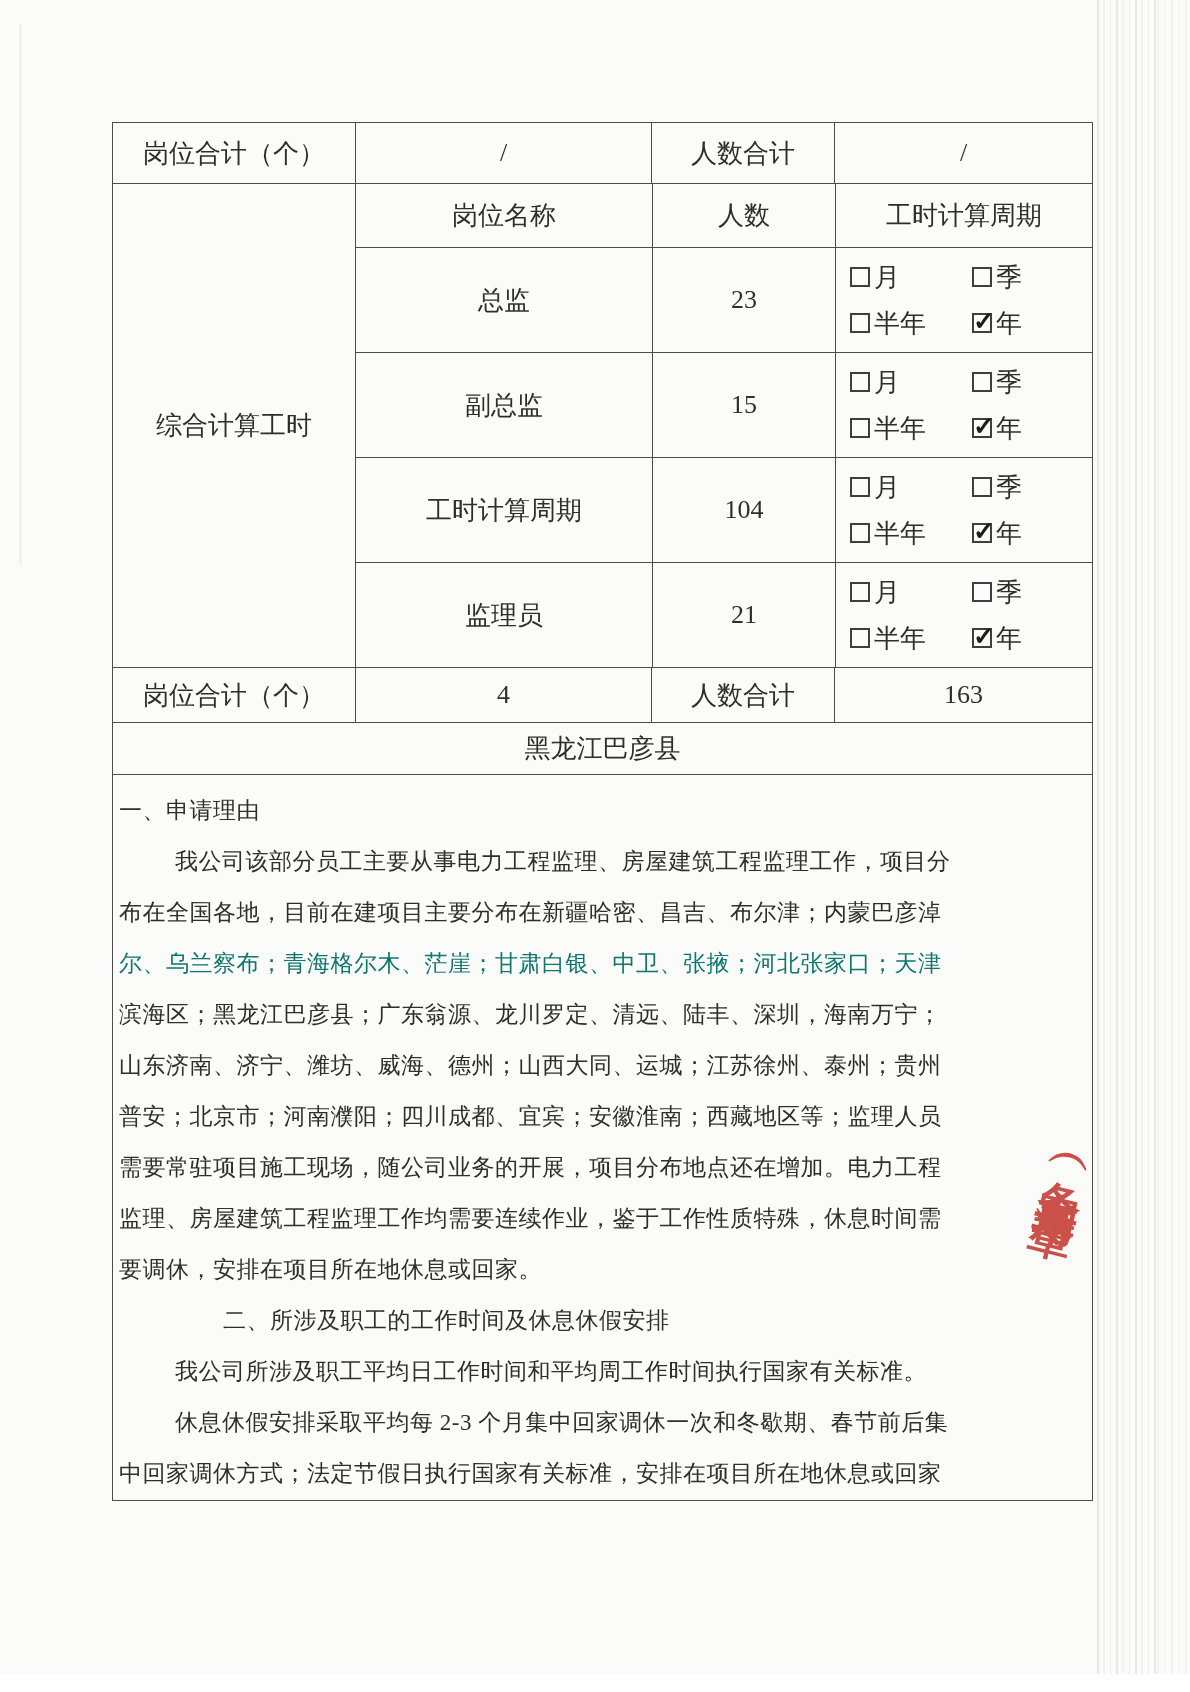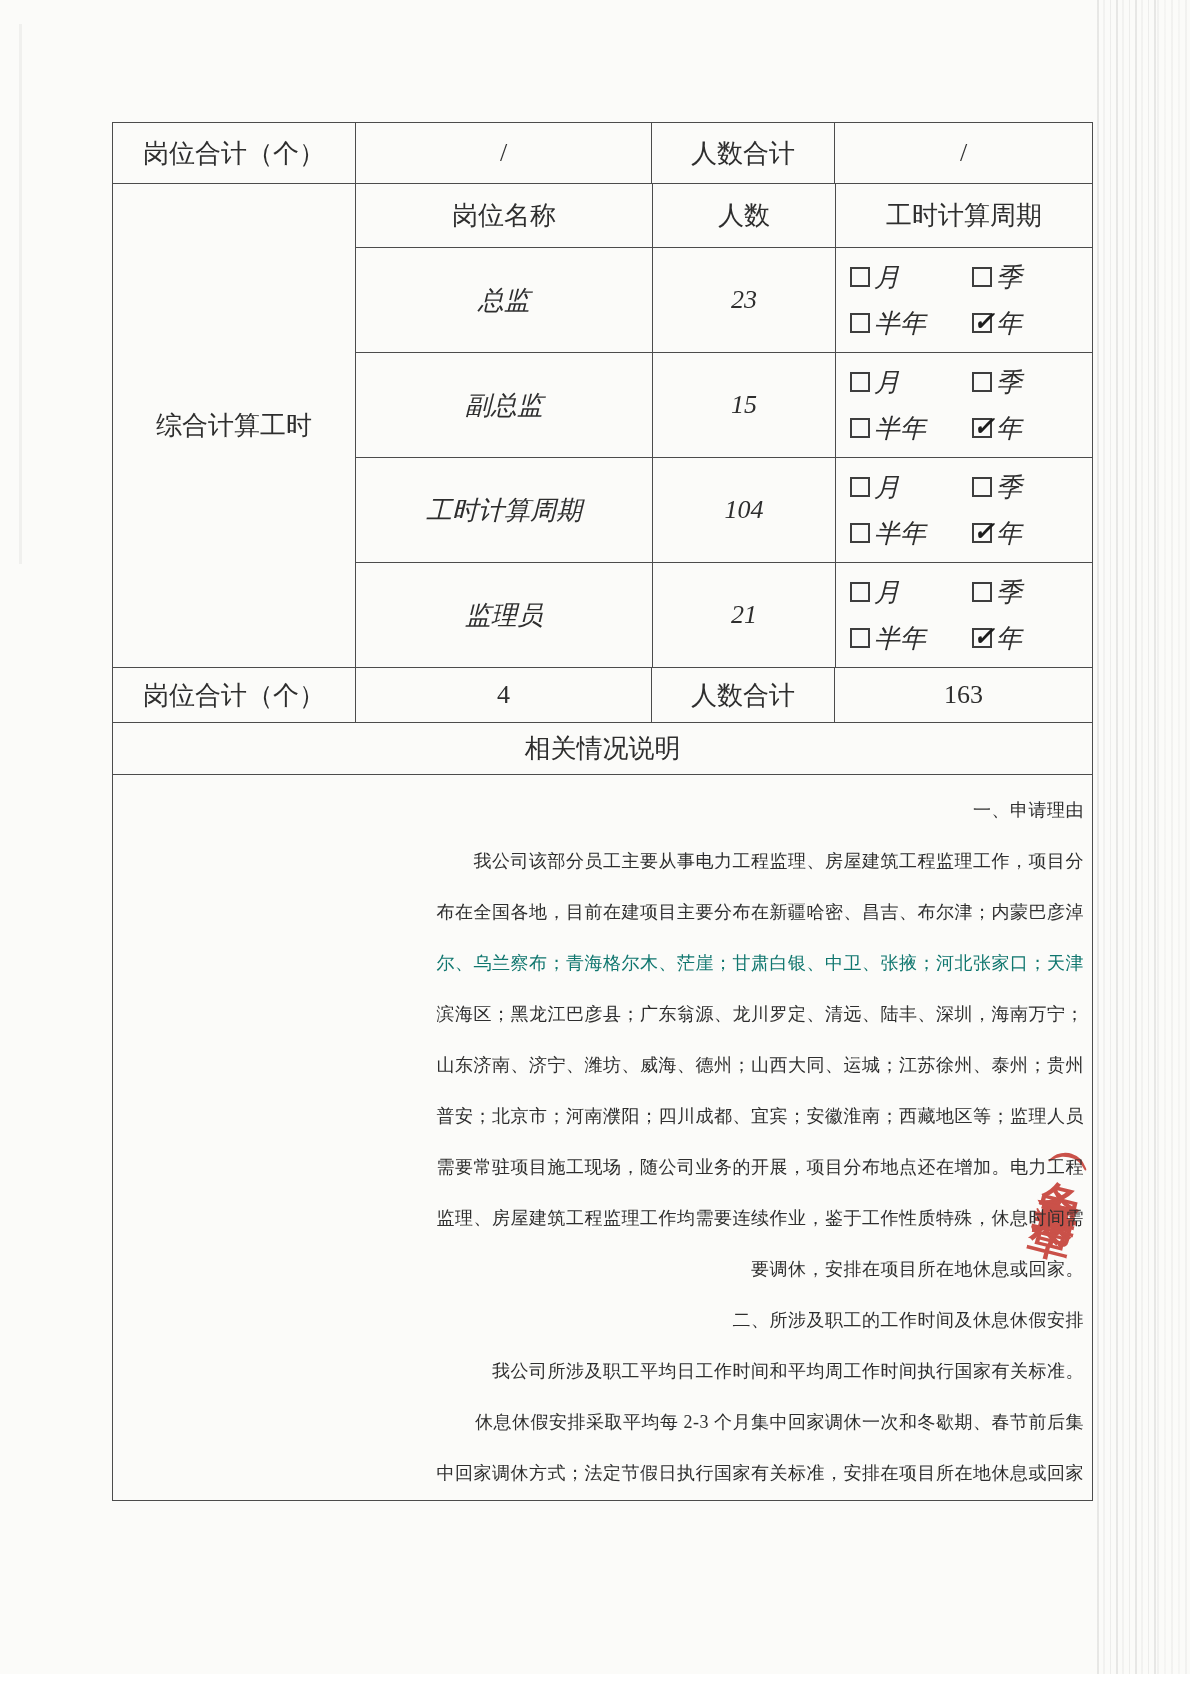--- a/index.html
+++ b/index.html
@@ -69,21 +69,21 @@
   .r-sum{height:54px;}
   .r-notehead{height:51px;display:flex;align-items:center;justify-content:center;}
   
   .r-mid{display:flex;border-bottom:1px solid #4c4c4c;}
   .group-cell{
     width:242px;display:flex;align-items:center;justify-content:center;
     box-sizing:border-box;
   }
   .mid-right{flex:1;border-left:1px solid #4c4c4c;display:flex;flex-direction:column;}
   .r-colhead{display:flex;height:63px;border-bottom:1px solid #4c4c4c;}
-  .r-data{display:flex;height:104px;border-bottom:1px solid #4c4c4c;font-style:italic;}
+  .r-data{display:flex;height:104px;border-bottom:1px solid #4c4c4c;}
   .r-data:last-child{border-bottom:none;}
   .ch1{width:296px;}
   .ch2{width:183px;}
   .ch3{flex:1;}
   .nb{border-left:none;}
   
   .period-cell{
     flex:1;display:flex;flex-direction:column;justify-content:center;
     padding-left:14px;box-sizing:border-box;border-left:1px solid #4c4c4c;
   }
@@ -99,22 +99,22 @@
     content:"\2713";
     position:absolute;left:-1px;top:-9px;
     font-size:26px;font-weight:bold;color:#1d1d1d;
   }
   
   .r-notes{
     display:block;height:725px;padding:10px 8px 0 6px;box-sizing:border-box;
     border-bottom:none;
   }
   .note-line{
-    height:51px;line-height:51px;font-size:18px;
-    white-space:nowrap;letter-spacing:0.5px;text-align:right;
+    height:51px;line-height:51px;font-size:23px;
+    white-space:nowrap;letter-spacing:0.5px;
   }
   .ind2{padding-left:56px;}
   .ind4{padding-left:104px;}
   .faded{color:#0f766e;}
 </style>
 </head>
 <body>
 
 <div class="page">
 
@@ -257,21 +257,21 @@
     </div>
 
     <div class="row r-sum">
       <div class="cell c1">岗位合计（个）</div>
       <div class="cell c2 bl">4</div>
       <div class="cell c3 bl">人数合计</div>
       <div class="cell c4 bl">163</div>
     </div>
 
     <div class="row r-notehead">
-      <div>相关情况说明</div>
+      <div>黑龙江巴彦县</div>
     </div>
 
     <div class="row r-notes">
       <div class="note-line">一、申请理由</div>
       <div class="note-line ind2">我公司该部分员工主要从事电力工程监理、房屋建筑工程监理工作，项目分</div>
       <div class="note-line">布在全国各地，目前在建项目主要分布在新疆哈密、昌吉、布尔津；内蒙巴彦淖</div>
       <div class="note-line faded">尔、乌兰察布；青海格尔木、茫崖；甘肃白银、中卫、张掖；河北张家口；天津</div>
       <div class="note-line">滨海区；黑龙江巴彦县；广东翁源、龙川罗定、清远、陆丰、深圳，海南万宁；</div>
       <div class="note-line">山东济南、济宁、潍坊、威海、德州；山西大同、运城；江苏徐州、泰州；贵州</div>
       <div class="note-line">普安；北京市；河南濮阳；四川成都、宜宾；安徽淮南；西藏地区等；监理人员</div>

